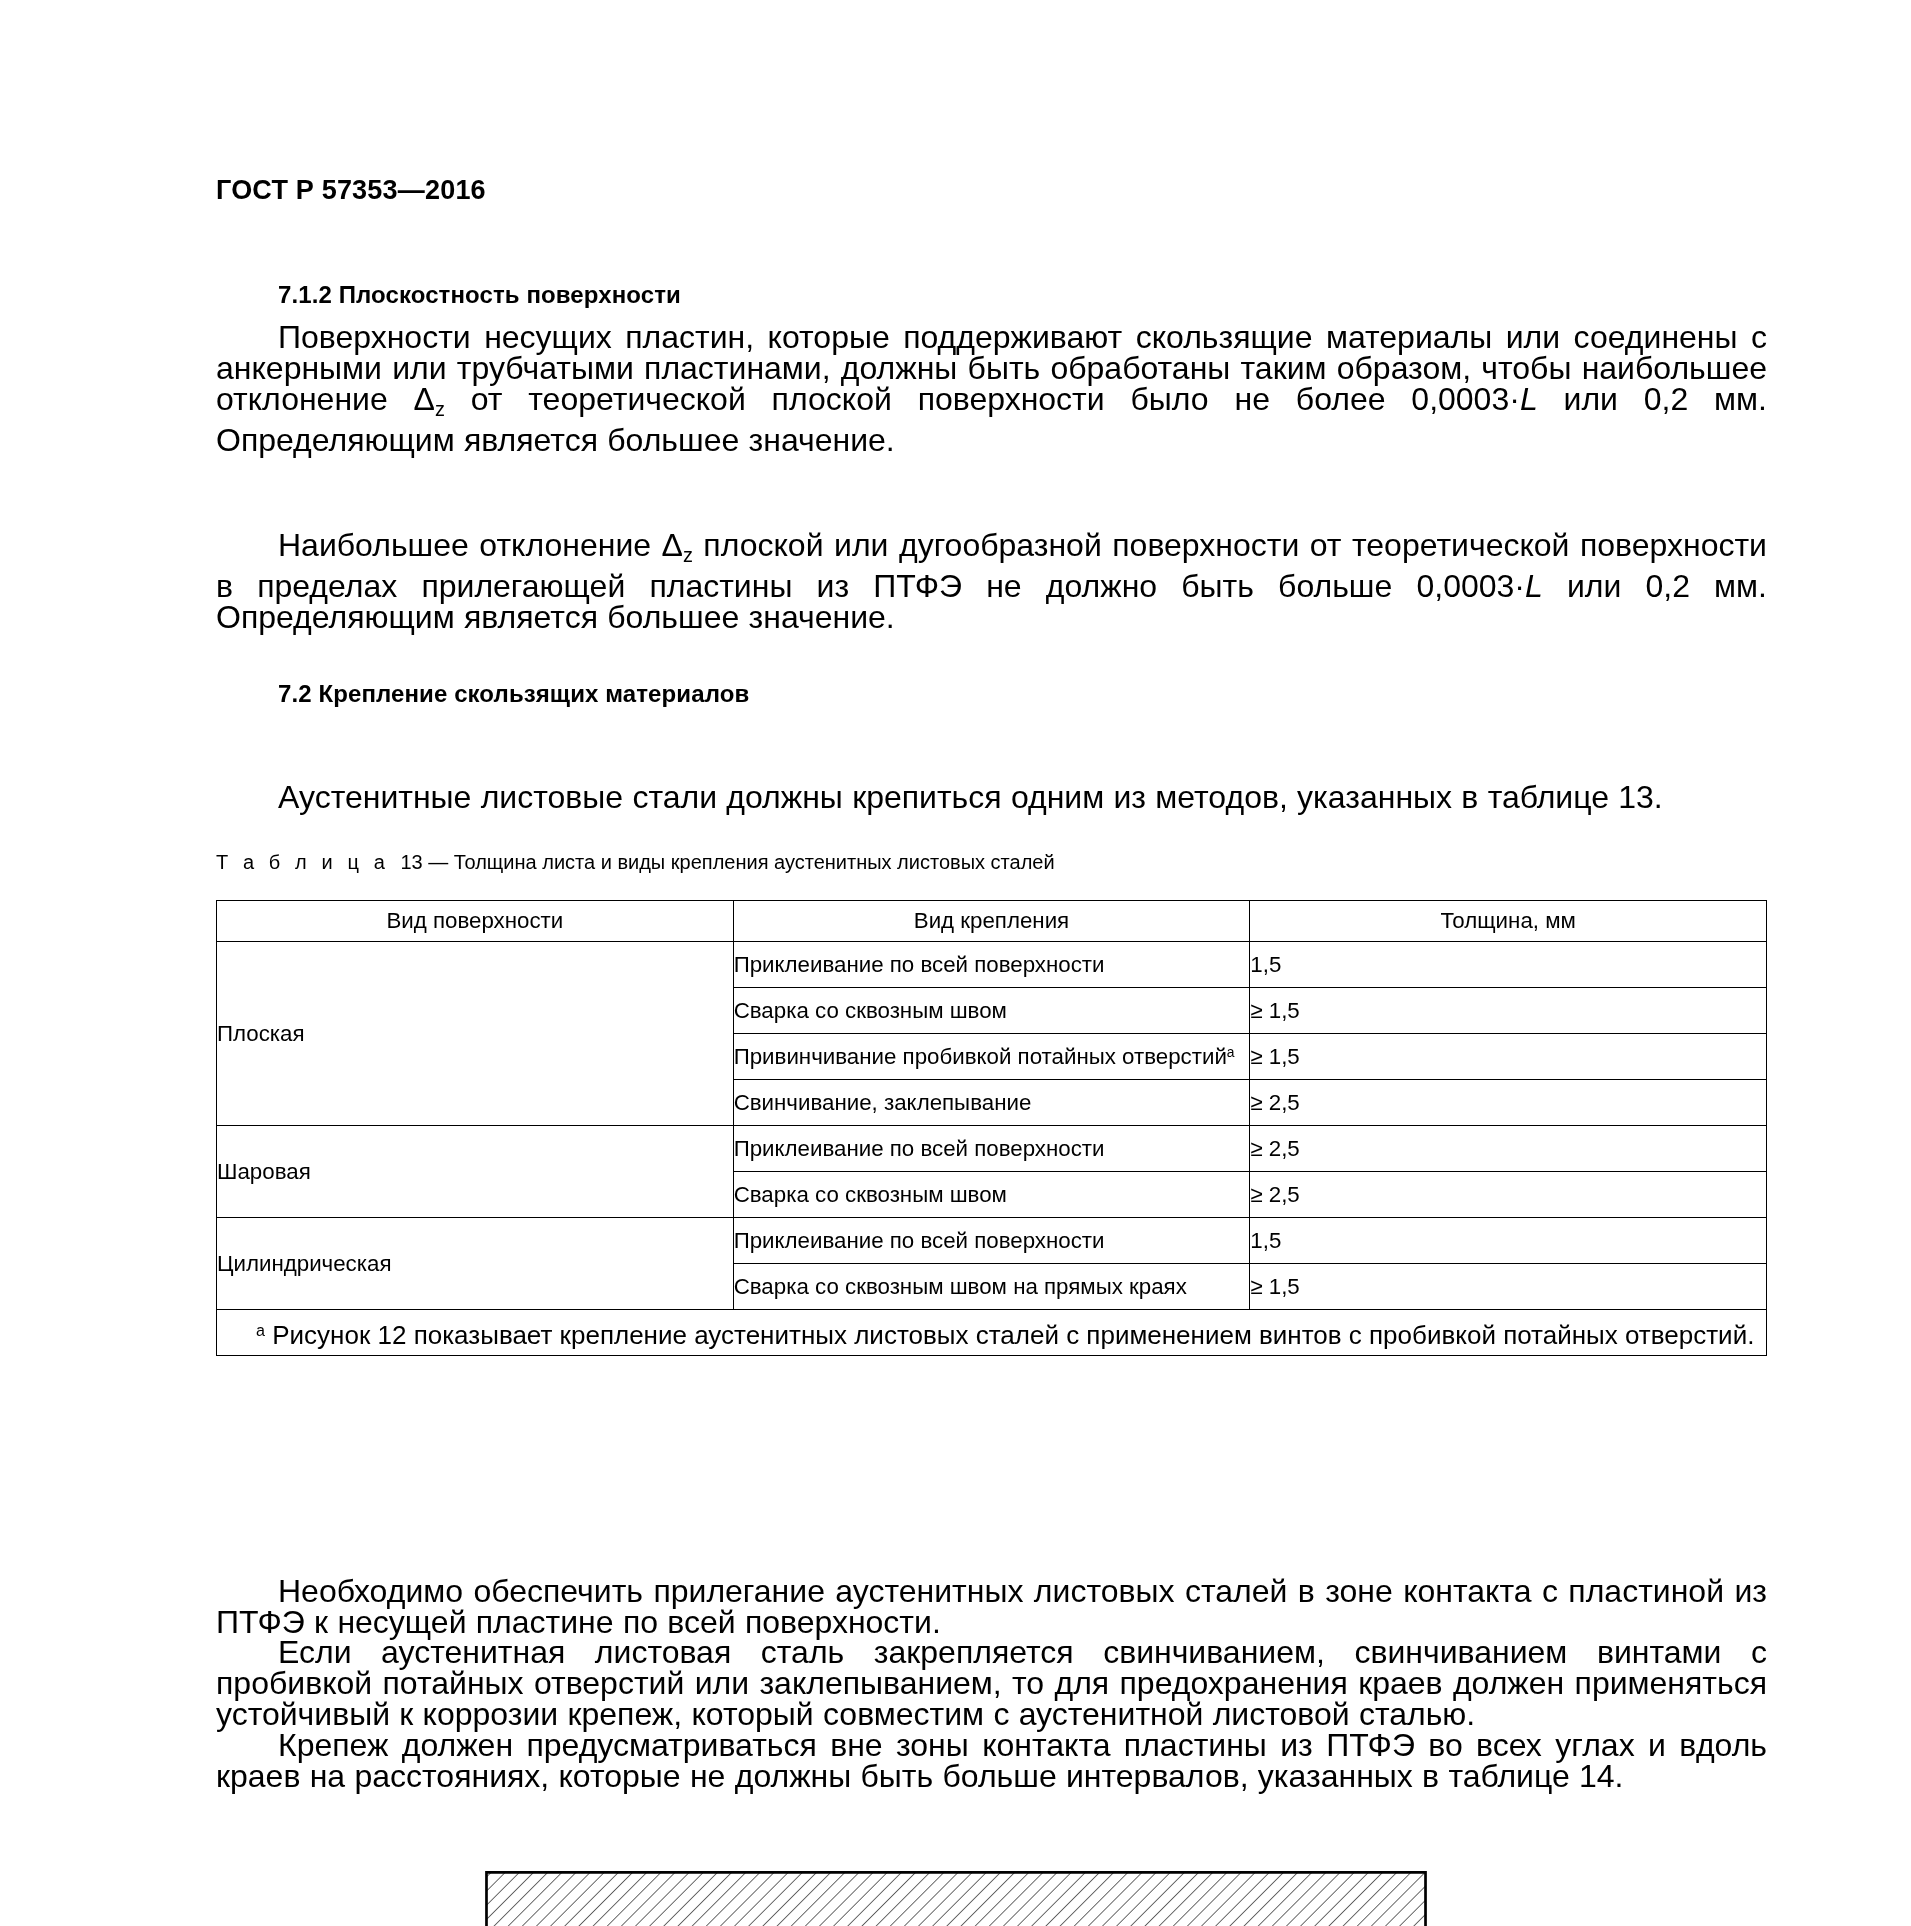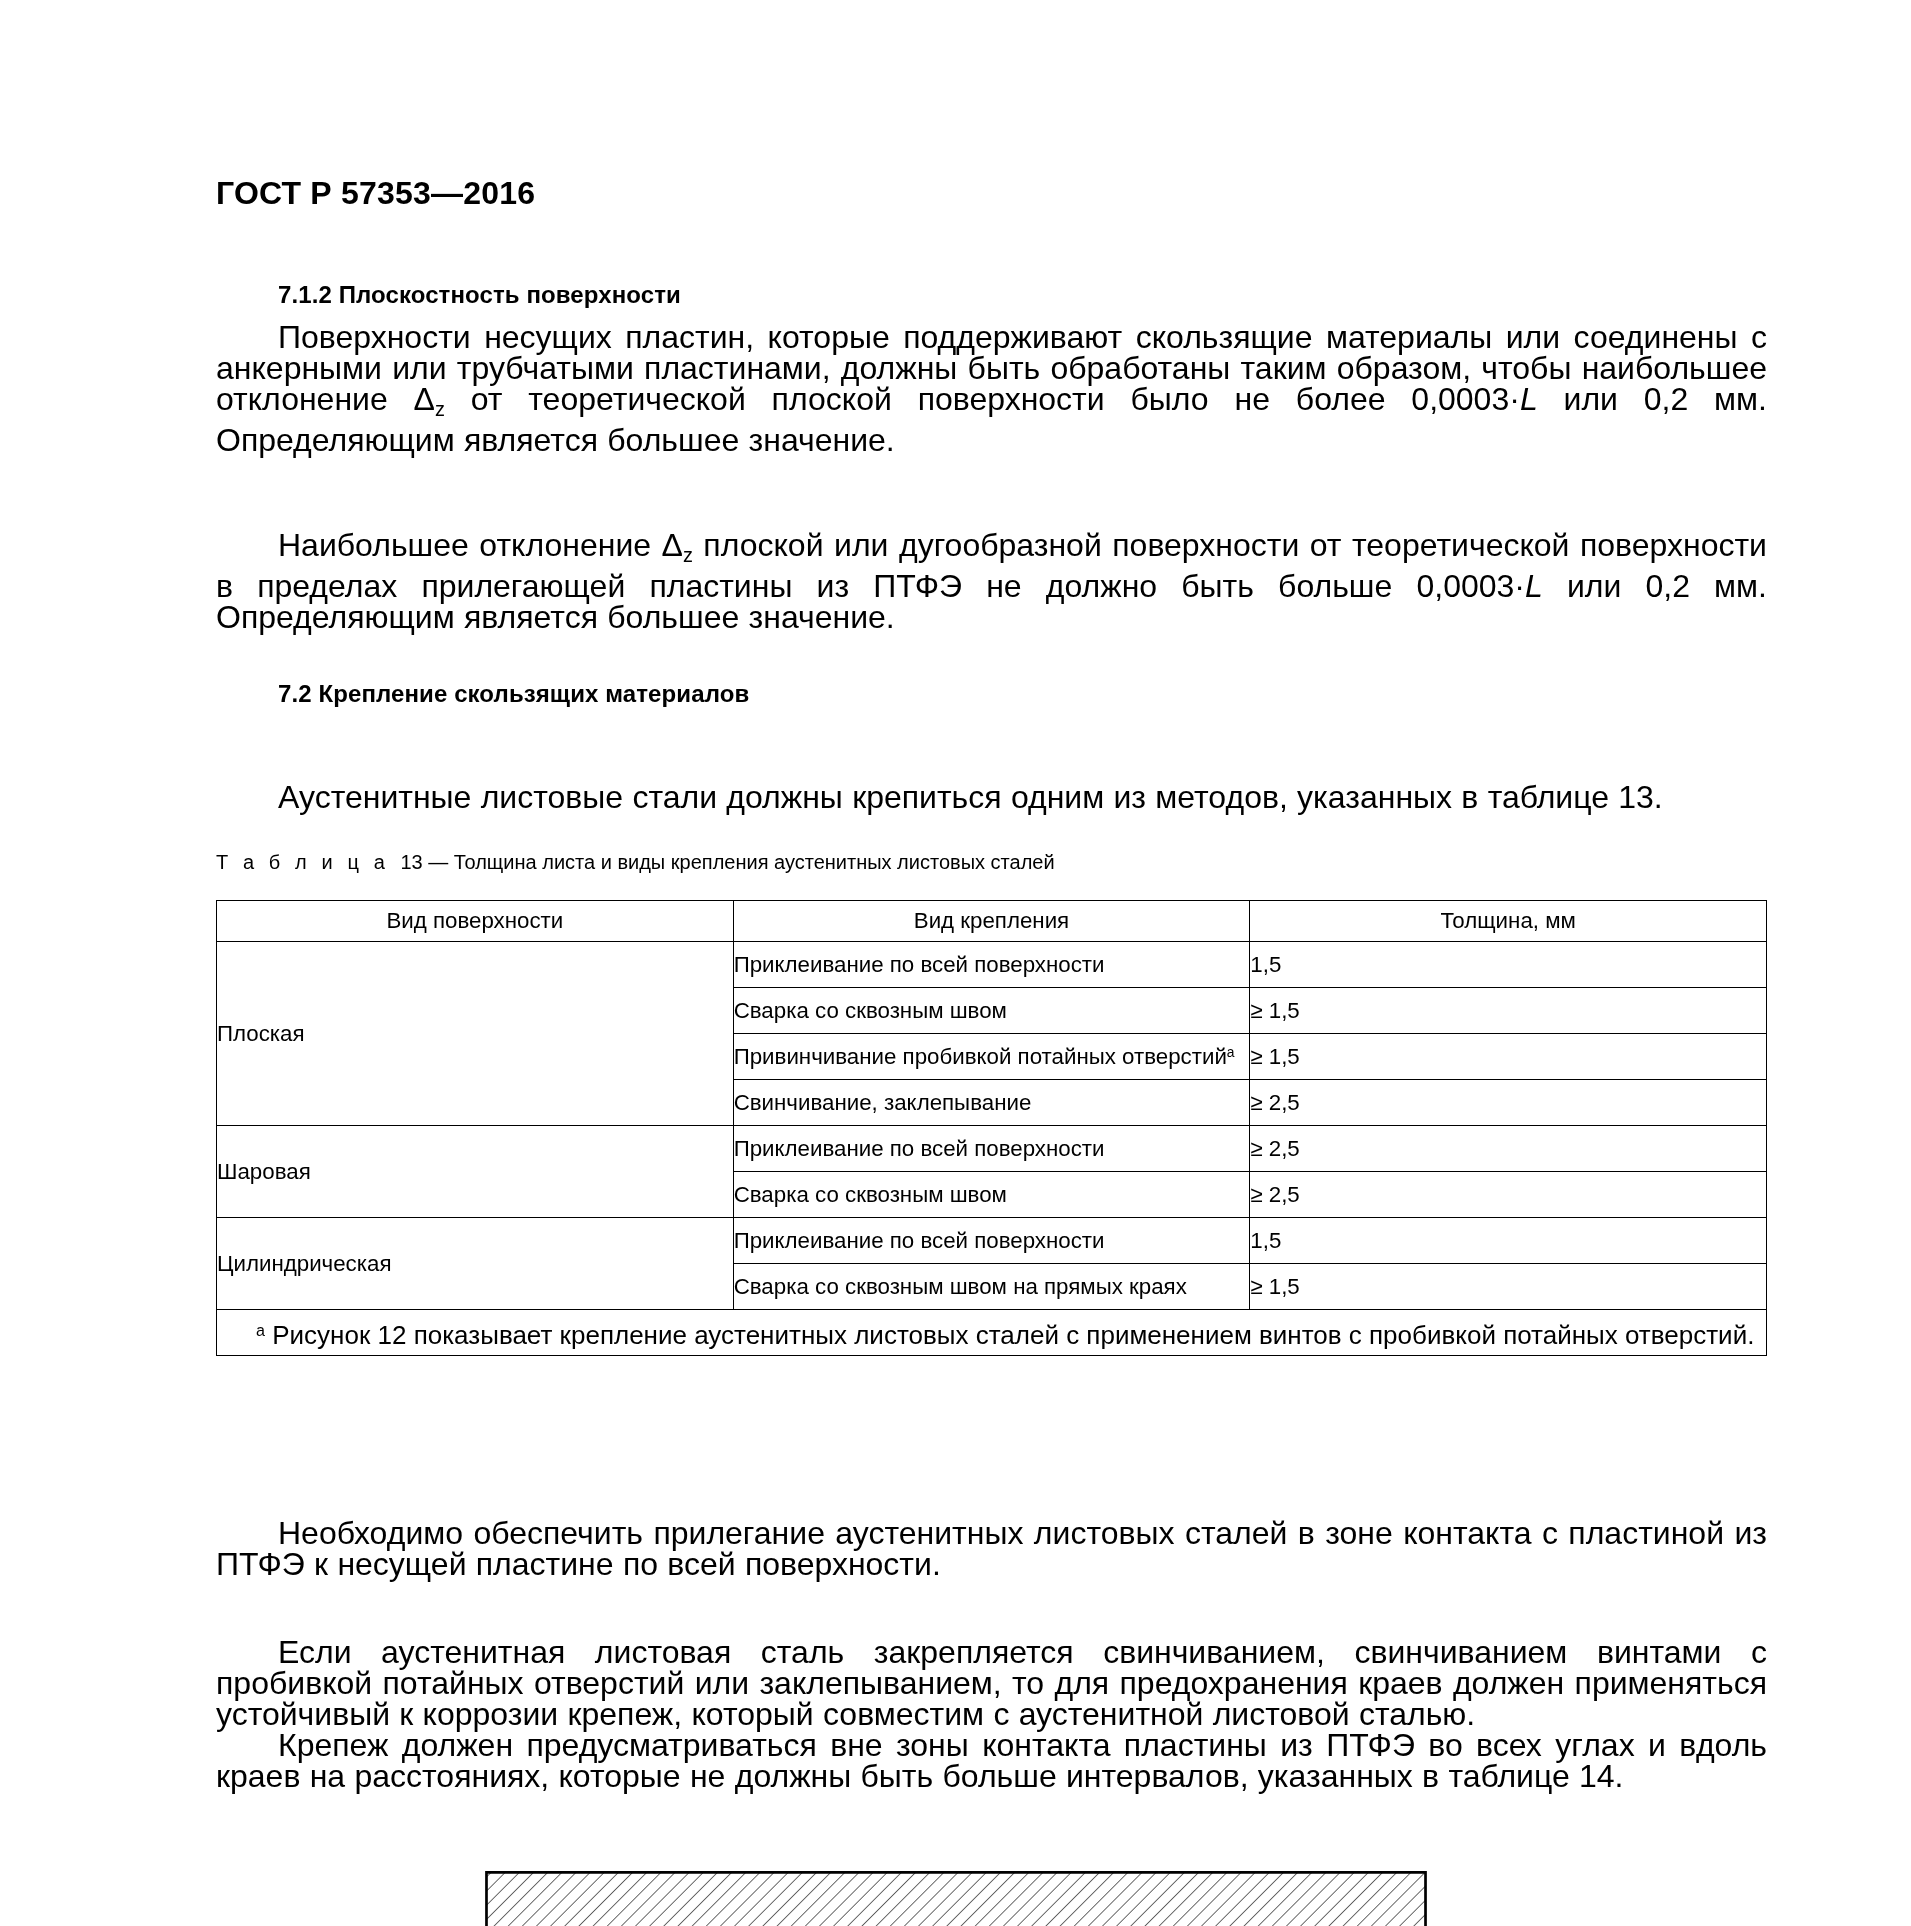--- a/index.html
+++ b/index.html
@@ -9,21 +9,21 @@
     color:#000000;
     position:relative;
     -webkit-font-smoothing:antialiased;
   }
   .page { position:absolute; left:0; top:0; width:1911px; height:2703px; }
 
   
   .doc-header {
     position:absolute;
     left:216px; top:175px;
-    font-size:32px;
+    font-size:27px;
     font-weight:bold;
     letter-spacing:0.2px;
   }
 
   
   .col {
     position:absolute;
     left:216px;
     width:1551px;
   }
@@ -194,21 +194,21 @@
         <td class="c3">≥ 1,5</td>
       </tr>
 
       <tr>
         <td class="foot" colspan="3"><span class="fin"></span><sup class="ft">a</sup>
           <span>Рисунок 12 показывает крепление аустенитных листовых сталей с применением винтов с пробивкой потайных отверстий.</span></td>
       </tr>
     </tbody>
   </table>
 
-  <div class="col" style="top:1518px;">
+  <div class="col" style="top:1576px;">
     <p class="body">Необходимо обеспечить прилегание аустенитных листовых сталей в зоне контакта с пластиной из ПТФЭ к несущей пластине по всей поверхности.</p>
   </div>
   <div class="col" style="top:1637px;">
     <p class="body">Если аустенитная листовая сталь закрепляется свинчиванием, свинчиванием винтами с пробивкой потайных отверстий или заклепыванием, то для предохранения краев должен применяться устойчивый к коррозии крепеж, который совместим с аустенитной листовой сталью.</p>
   </div>
   <div class="col" style="top:1730px;">
     <p class="body">Крепеж должен предусматриваться вне зоны контакта пластины из ПТФЭ во всех углах и вдоль краев на расстояниях, которые не должны быть больше интервалов, указанных в таблице 14.</p>
   </div>
 
   <div class="figure-wrap">

